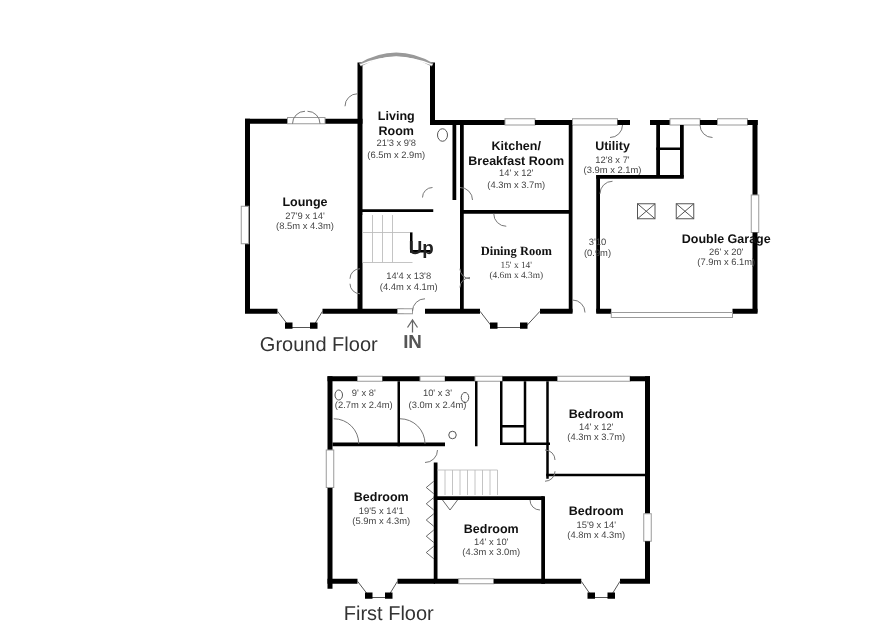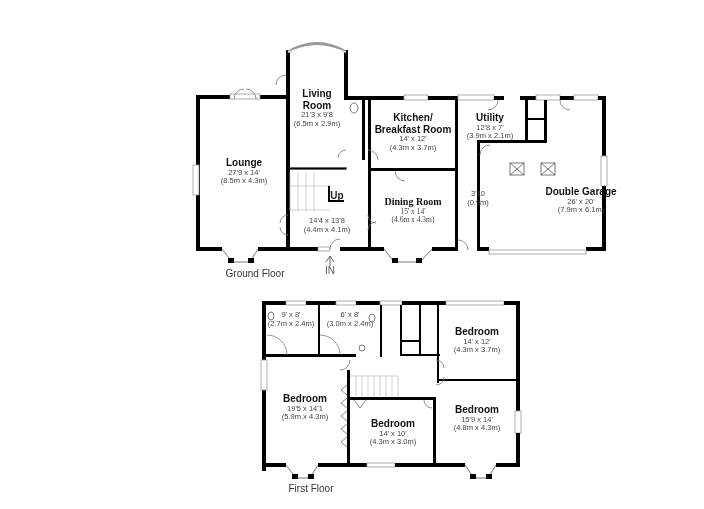--- a/index.html
+++ b/index.html
@@ -6,22 +6,22 @@
   body { width: 704px; height: 509px; position: relative; overflow: hidden; font-family: "Liberation Sans", sans-serif; }
   svg { position: absolute; left: 0; top: 0; }
   .wall { fill: #000; }
   .thin { stroke: #000; stroke-width: 1.2; fill: none; }
   .thin-g { stroke: #555; stroke-width: 0.8; fill: none; }
   .win { fill: #fff; stroke: #9a9a9a; stroke-width: 0.8; }
   .door { stroke: #777; stroke-width: 0.8; fill: none; }
   .label { position: absolute; text-align: center; color: #111; transform: translateX(-50%); white-space: nowrap; line-height: 1.15; }
   .rname { font-size: 10px; font-weight: bold; color: #111; display: block; }
   .rdim { font-size: 7.5px; color: #444; display: block; }
-  .floorlabel { position: absolute; font-size: 10px; color: #333; transform: translateX(-50%); }
-  .tiny { position: absolute; font-size: 10px; color: #222; transform: translateX(-50%); text-align: center; }
+  .floorlabel { position: absolute; font-size: 16px; color: #333; transform: translateX(-50%); }
+  .tiny { position: absolute; font-size: 15px; color: #222; transform: translateX(-50%); text-align: center; }
 </style>
 </head>
 <body>
 
 <svg width="704" height="509" viewBox="0 0 704 509">
 
   <g>
 
     <rect class="wall" x="196" y="95" width="4" height="155"></rect>
     <rect class="wall" x="196" y="95" width="34" height="4"></rect>
@@ -232,29 +232,29 @@
   <span class="rdim">(0.9m)</span>
 </div>
 
 <div class="label" style="left:538px; top:186px;margin-left:43px;">
   <span class="rname">Double Garage</span>
   <span class="rdim">26' x 20'</span>
   <span class="rdim">(7.9m x 6.1m)</span>
 </div>
 
 <div class="floorlabel" style="left:255px; top:268px;">Ground Floor</div>
-<div class="tiny" style="left:330px; top:265px; color:#555;">IN</div>
+<div class="tiny" style="left:330px; top:265px; color:#555;font-weight:bold;">IN</div>
 
 <div class="label" style="left:291px; top:311px;">
   <span class="rdim">9' x 8'</span>
   <span class="rdim">(2.7m x 2.4m)</span>
 </div>
 
 <div class="label" style="left:350px; top:311px;">
-  <span class="rdim">6' x 8'</span>
+  <span class="rdim">10' x 3'</span>
   <span class="rdim">(3.0m x 2.4m)</span>
 </div>
 
 <div class="label" style="left:477px; top:326px;">
   <span class="rname">Bedroom</span>
   <span class="rdim">14' x 12'</span>
   <span class="rdim">(4.3m x 3.7m)</span>
 </div>
 
 <div class="label" style="left:305px; top:393px;">

